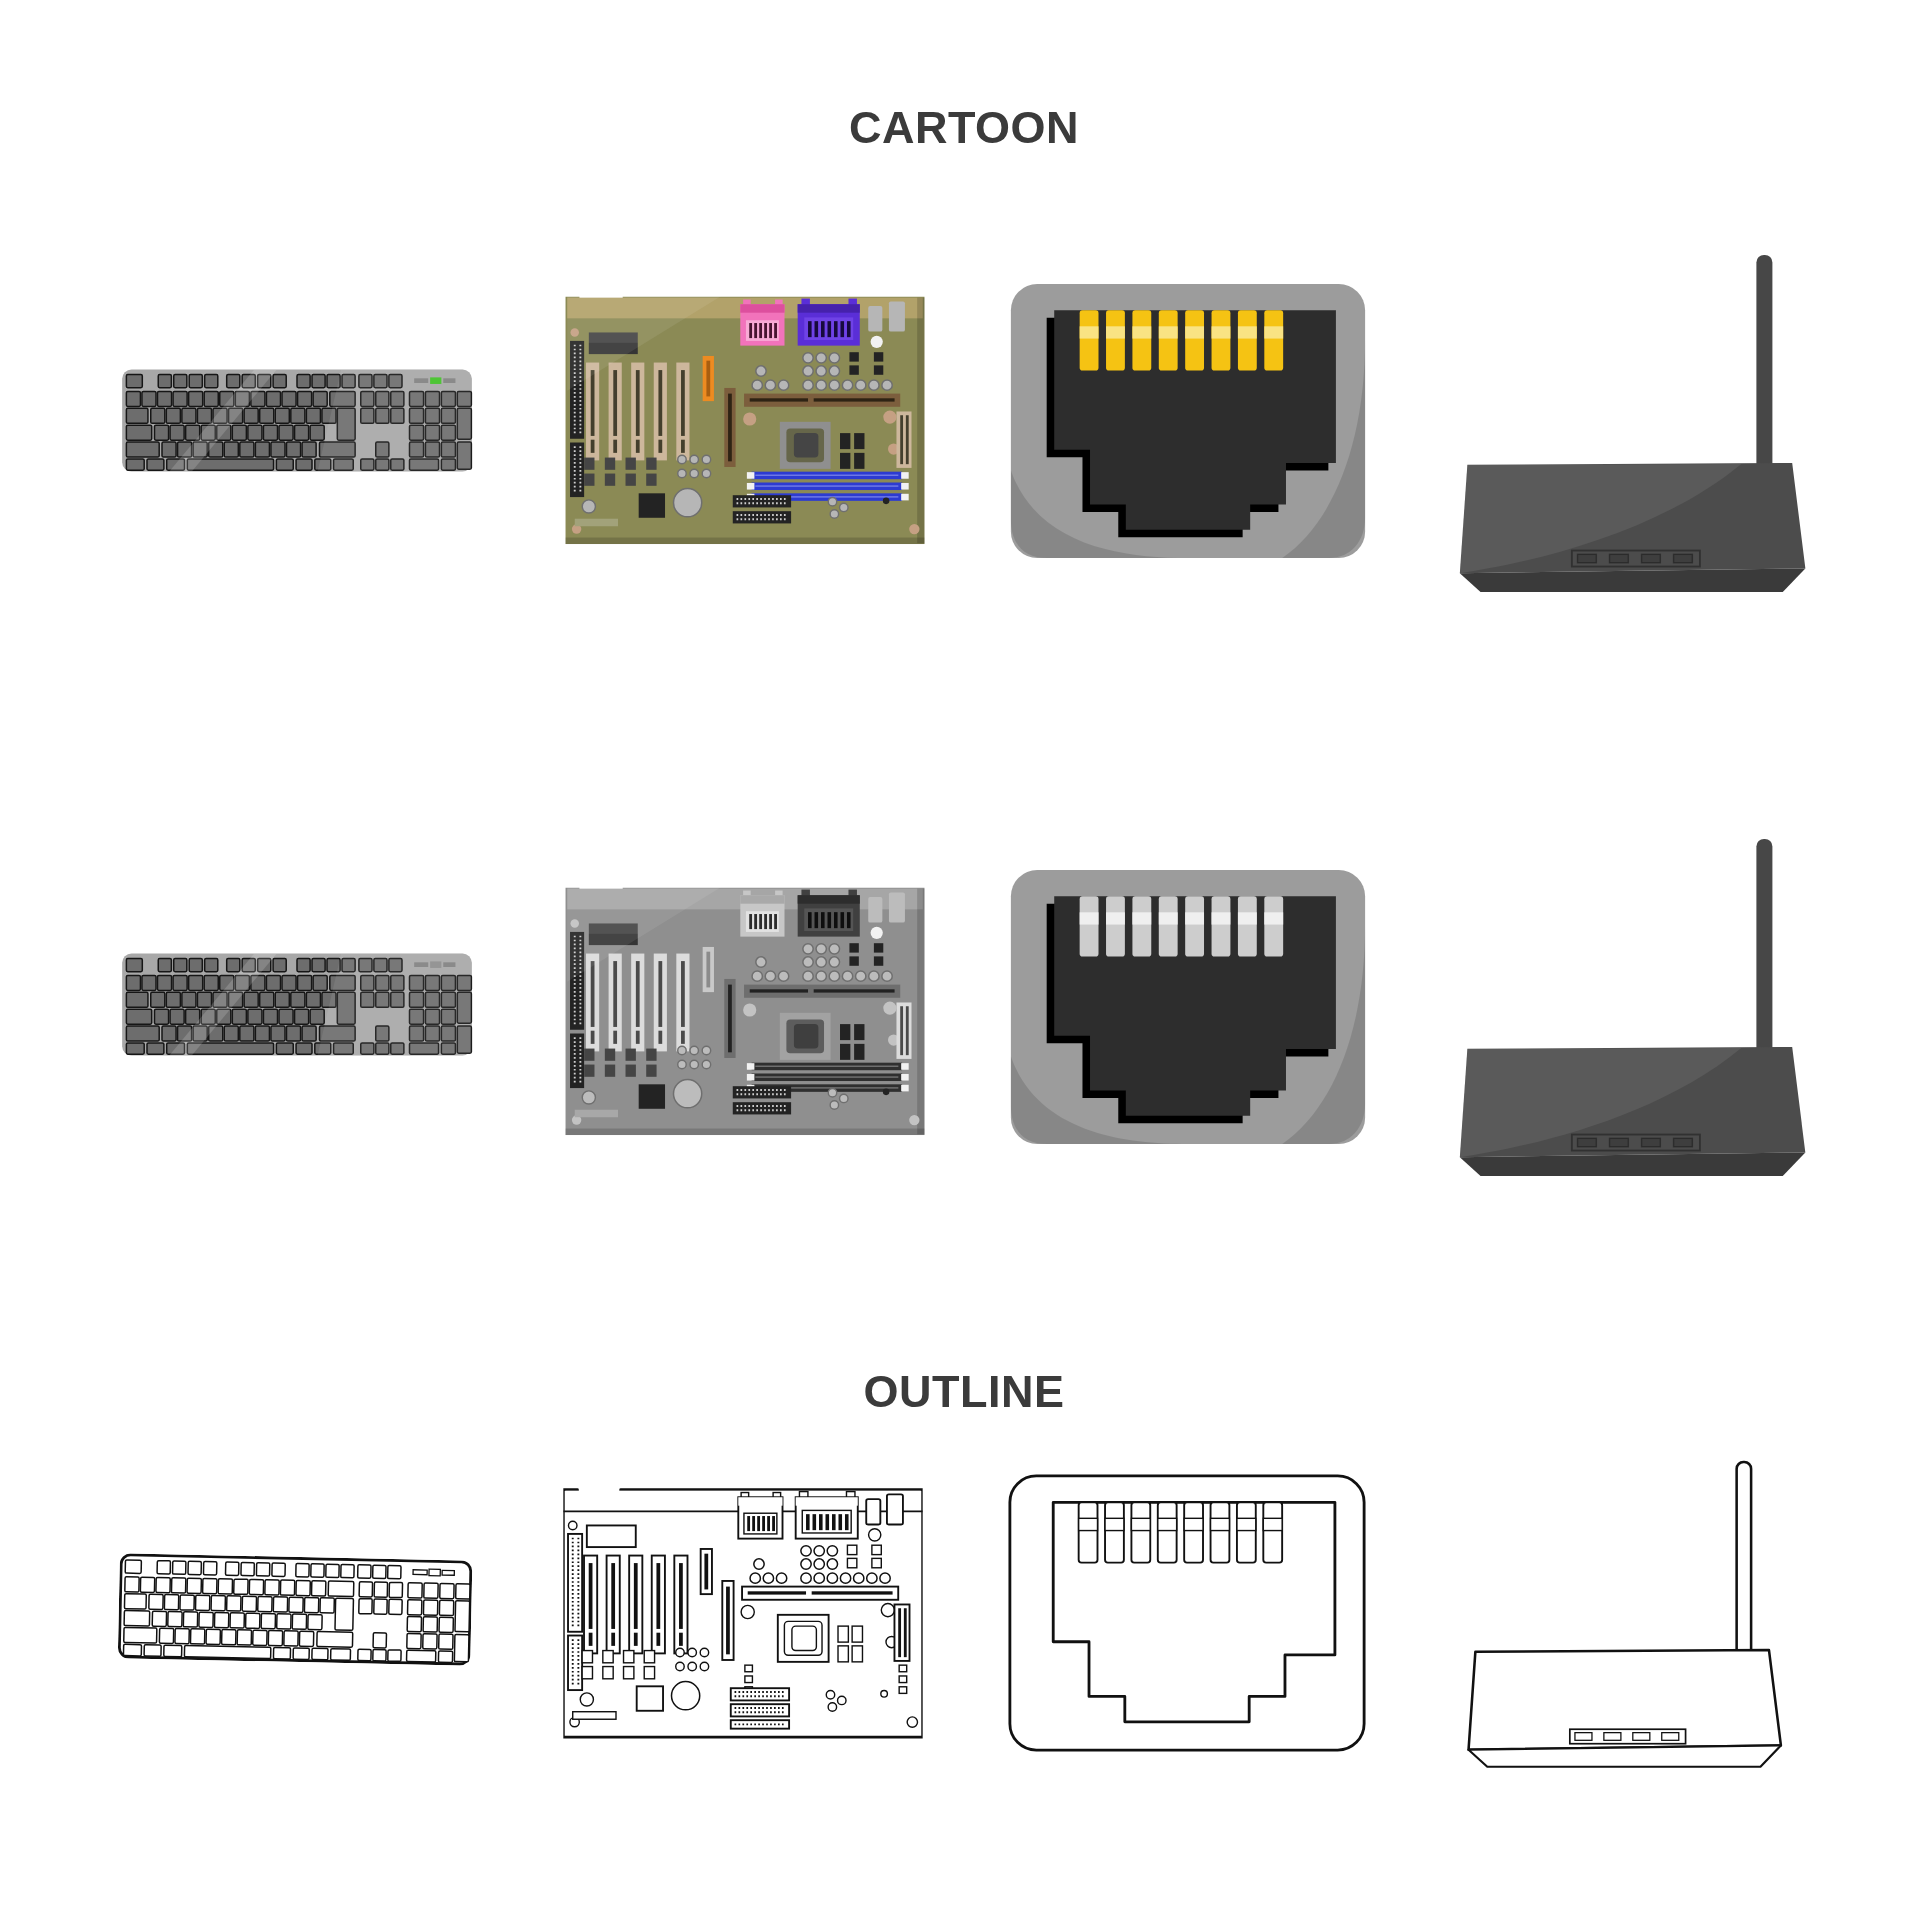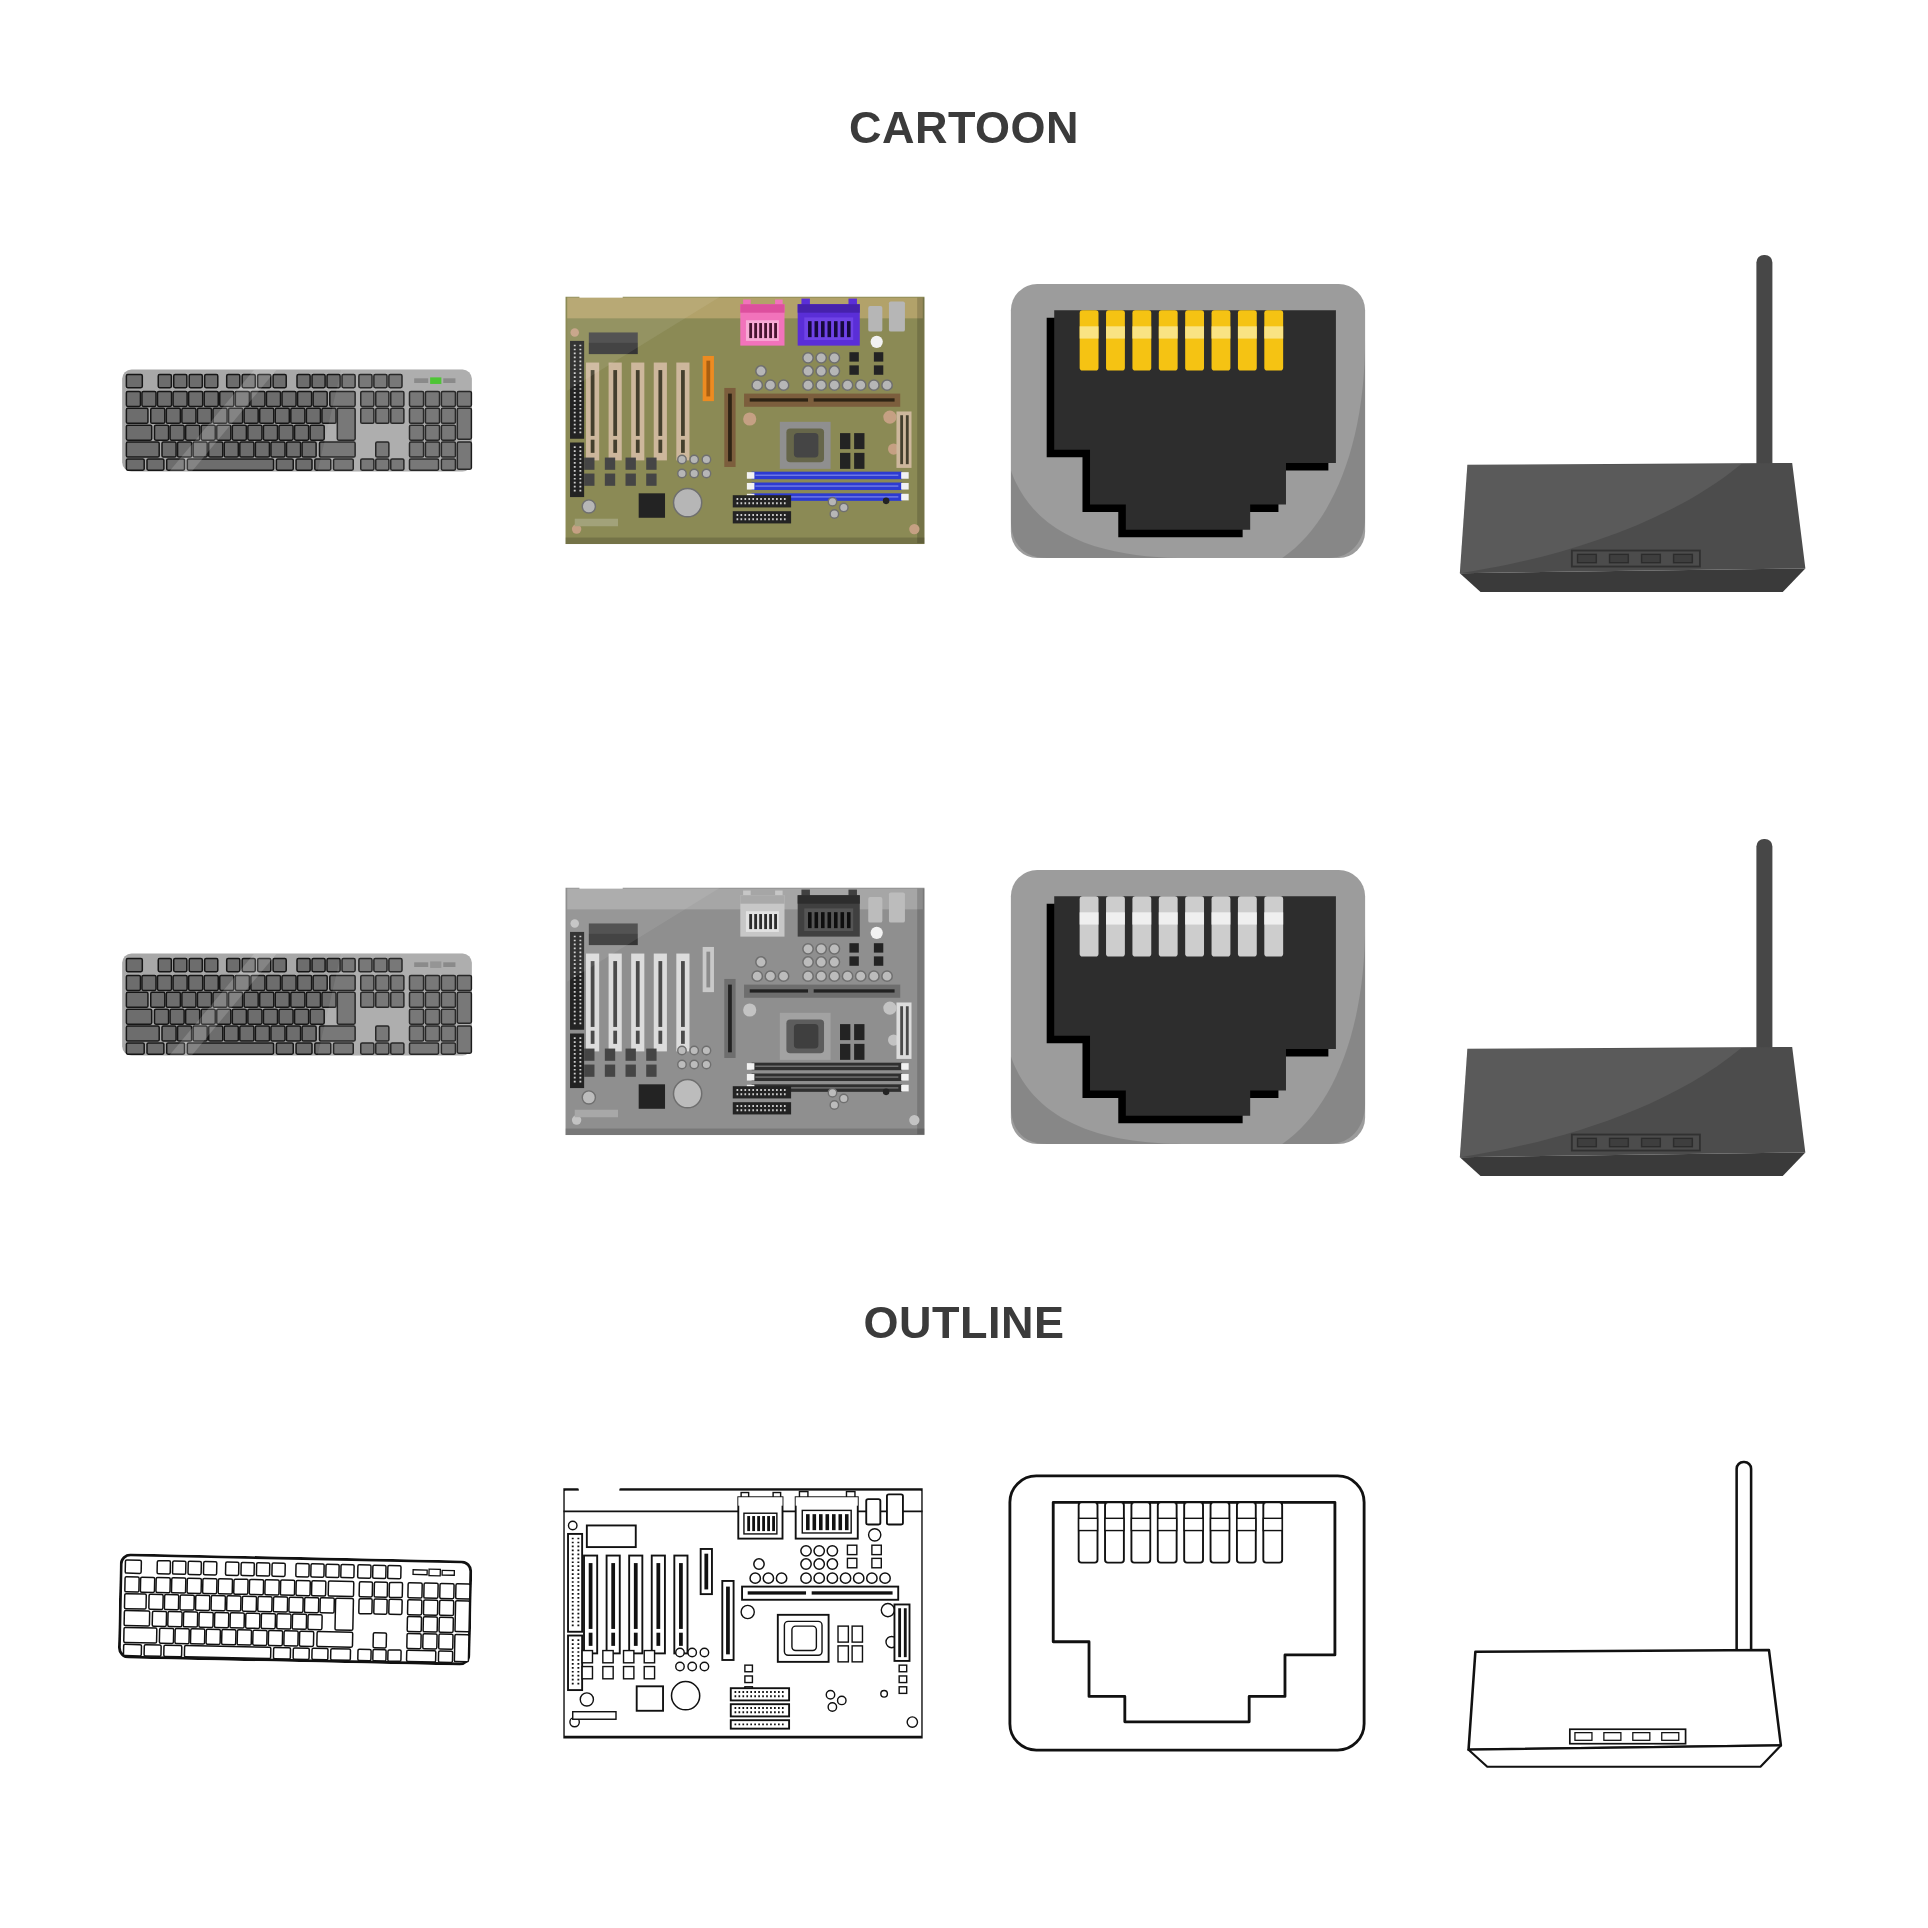--- a/index.html
+++ b/index.html
@@ -3,21 +3,21 @@
 <meta charset="utf-8">
 <style>
   html,body{margin:0;padding:0;}
   body{width:1928px;height:1928px;background:#ffffff;position:relative;overflow:hidden;
        font-family:"Liberation Sans", sans-serif;}
   .canvas{position:absolute;inset:0;border-radius:21px;}
   .title{position:absolute;left:0;width:100%;text-align:center;
          font-weight:bold;font-size:45px;letter-spacing:0.5px;color:#3b3b3b;line-height:1;}
   #t-cartoon{top:105px;}
   #t-mono{top:694px;}
-  #t-outline{top:1300px;}
+  #t-outline{top:1369px;}
   .icon{position:absolute;overflow:visible;}
   .tilt{transform:rotate(1.2deg);transform-origin:10% 10%;}
 
   
   .cartoon{
     --ost:transparent; --key-st:#161616;
     --sheen:rgba(255,255,255,.16); --sheen2:rgba(255,255,255,.08); --dk:rgba(0,0,0,.22);
     --kb-body:#a8a8a8; --kb-key:#6d6d6d; --kb-led:#3fc024; --kb-dash:#808080;
     --mb-board:#8b8a55; --mb-strip:#b2a26a; --mb-topline:transparent; --mb-edge:rgba(0,0,0,.16);
     --mb-chip:#454545; --mb-dark:#232323; --mb-dots:#cfcfcf;

